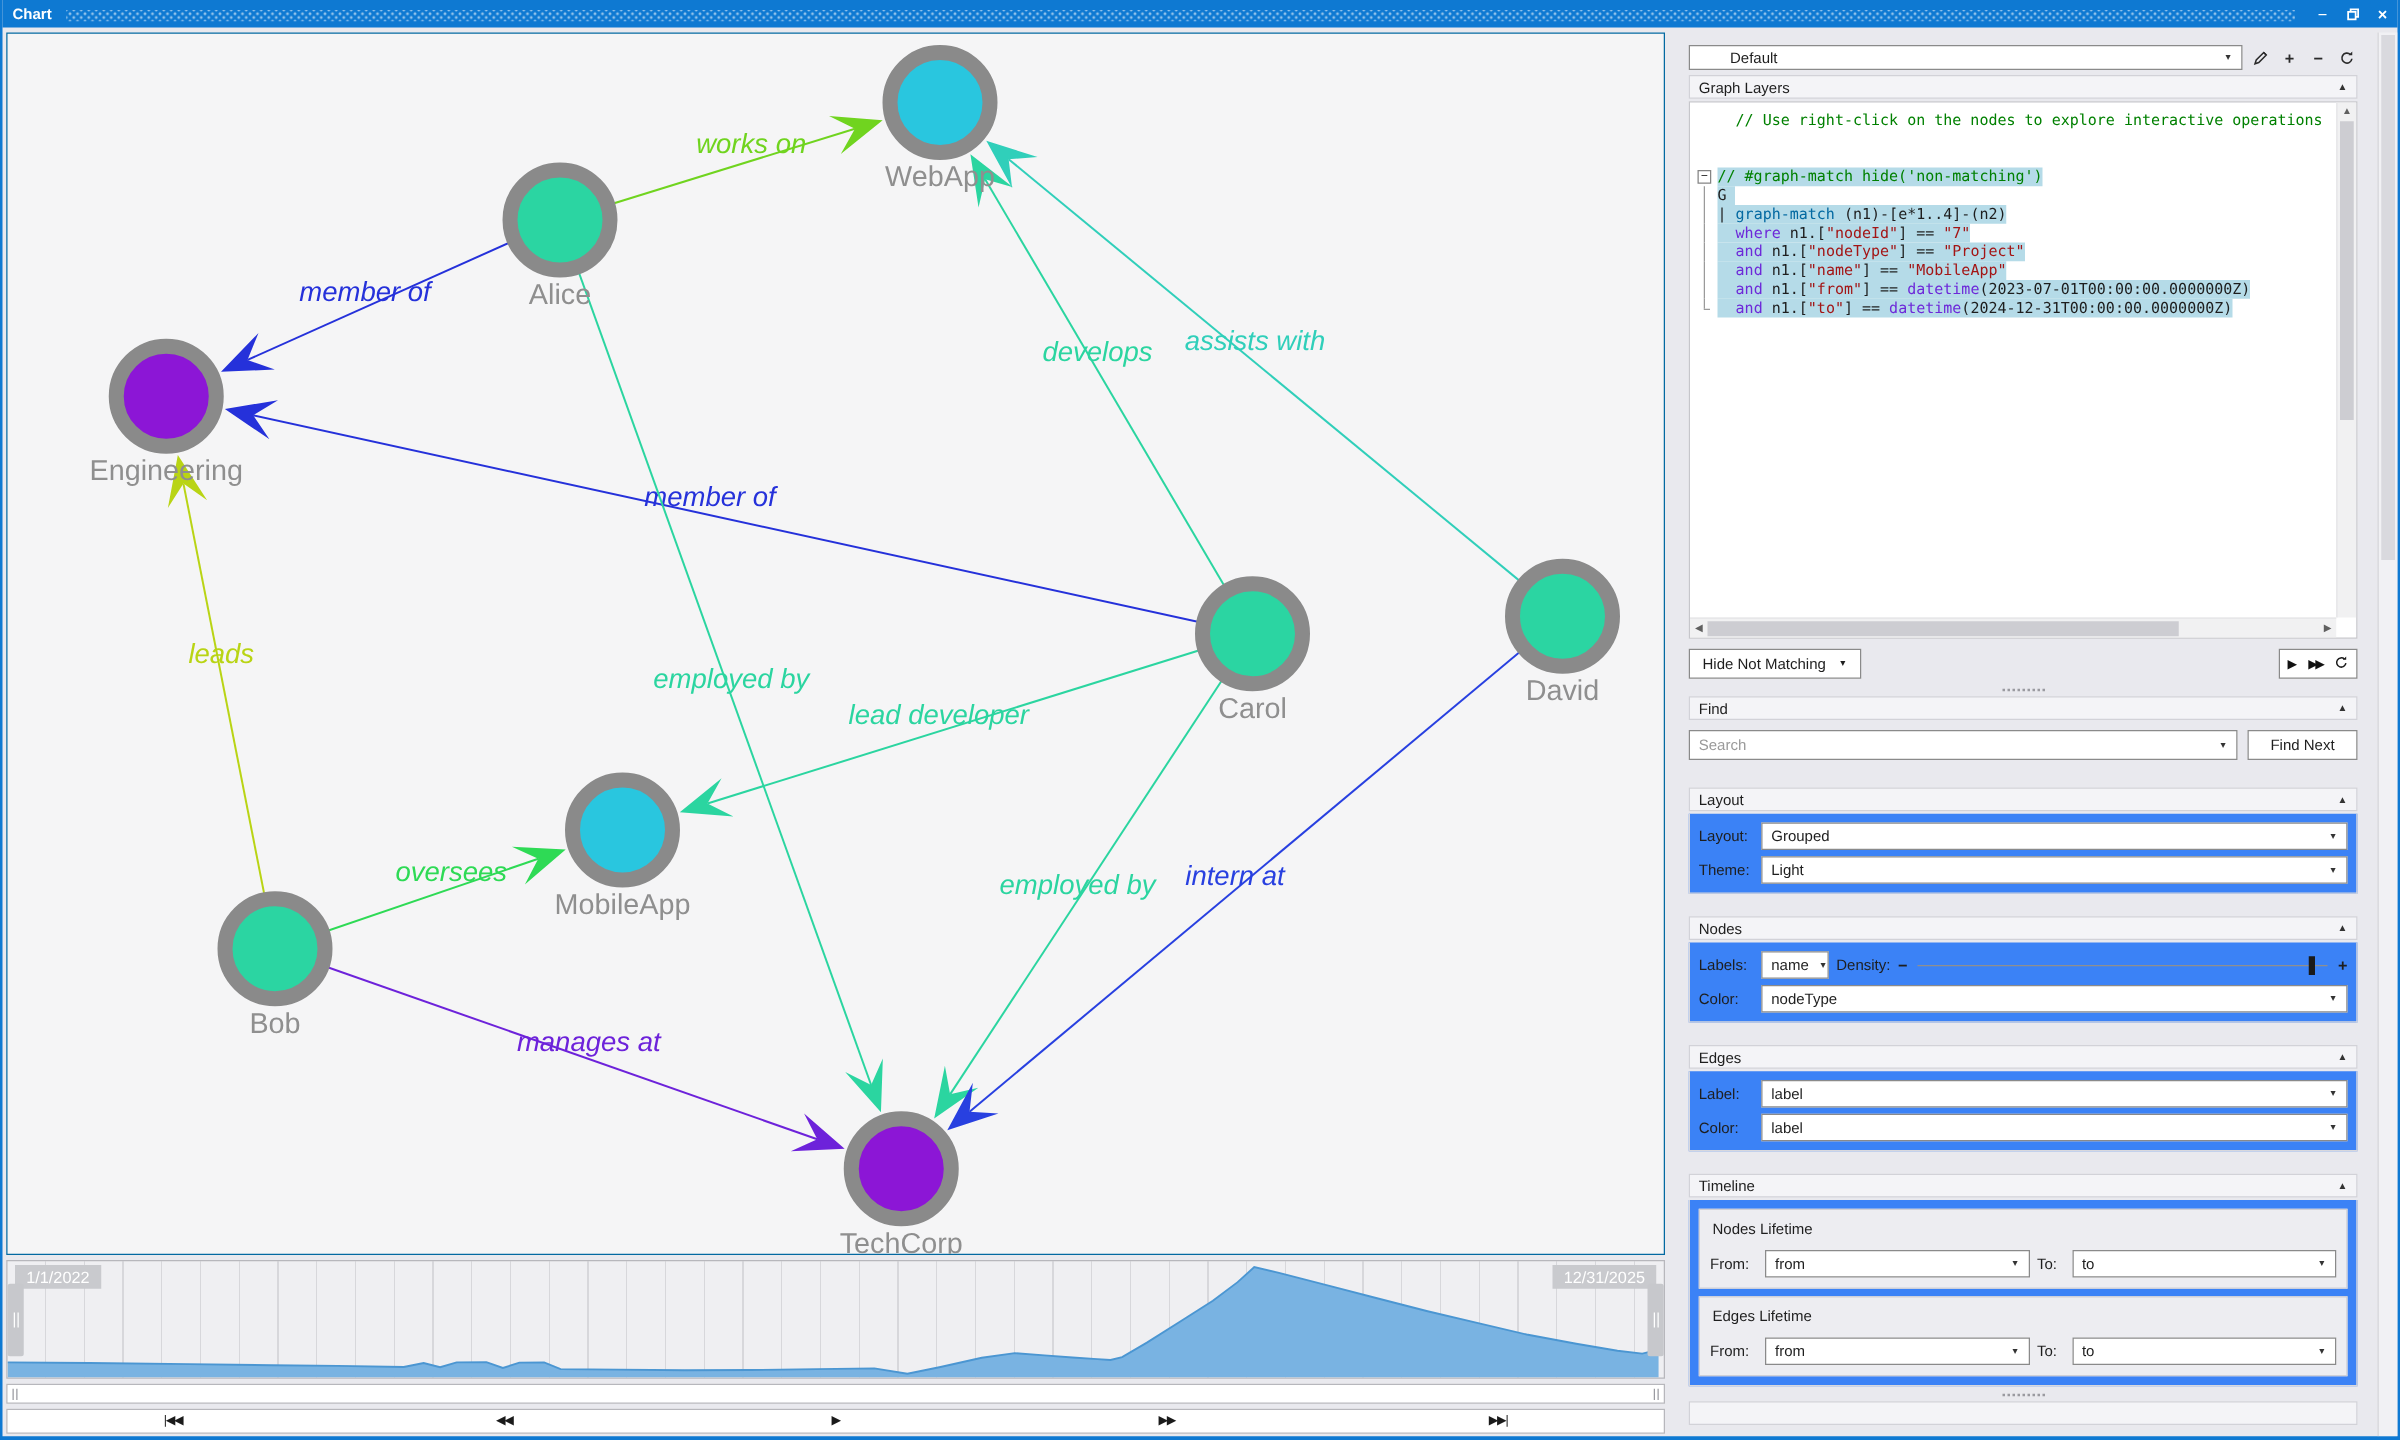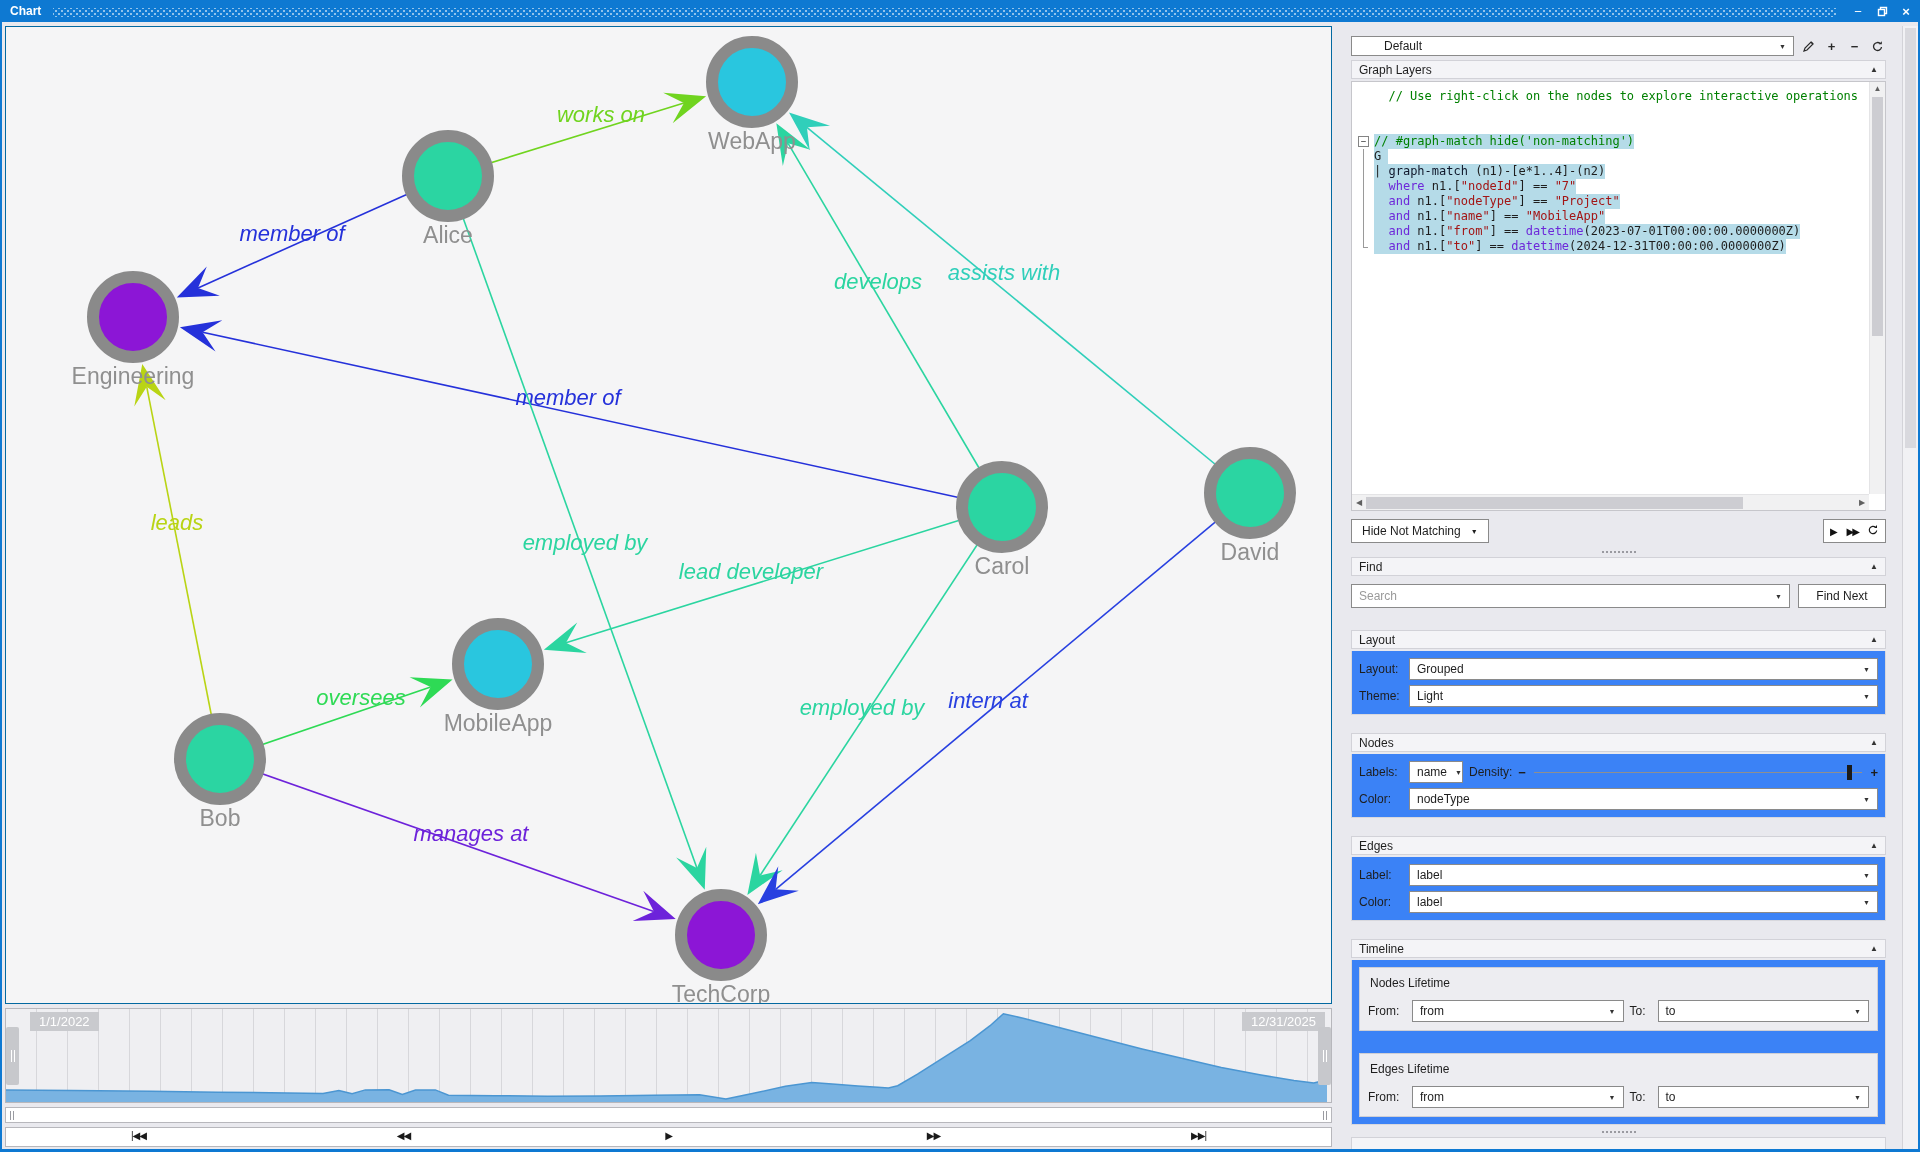--- a/index.html
+++ b/index.html
@@ -18,21 +18,21 @@
   .leftcol { width:1327px; flex:0 0 1327px; display:flex; flex-direction:column; }
   .canvas { height:978px; background:#f5f5f6; border:1px solid #0369a1; position:relative; }
   .canvas svg { display:block; }
   .node-label { font-size:23px; fill:#8f8f8f; text-anchor:middle; }
   .edge-label { font-style:italic; font-size:22px; text-anchor:middle; }
   
   .histo { height:95px; margin-top:4px; border:1px solid #b7b7bc; background:#efeff2; position:relative;
      background-image:repeating-linear-gradient(to right, transparent 0 30px, #d7d7db 30px 31px); }
   .histo svg { position:absolute; left:0; bottom:0; }
   .datechip { position:absolute; top:3px; background:#c9cace; color:#fff; font-size:13px; padding:2px 9px; }
-  .datechip.left { left:24px; } .datechip.right { right:6px; }
+  .datechip.left { left:6px; } .datechip.right { right:6px; }
   .rangehandle { position:absolute; top:18px; width:13px; height:58px; background:#c7c8cc; border-radius:2px; display:flex; align-items:center; justify-content:center; }
   .rangehandle.l { left:0; } .rangehandle.r { right:0; }
   .bars { width:4px; height:12px; border-left:1.5px solid #fff; border-right:1.5px solid #fff; }
   .tl-slider { height:16px; margin-top:4px; border:1px solid #b7b7bc; background:#fff; position:relative; }
   .slider-h { position:absolute; top:1px; width:10px; height:12px; display:flex; align-items:center; justify-content:center; }
   .slider-h .bars{ height:9px; border-color:#9a9ba1; }
   .slider-h.l { left:1px; } .slider-h.r { right:1px; }
   .tl-buttons { height:20px; margin-top:4px; border:1px solid #b7b7bc; background:#fff; position:relative; font-size:10px; color:#1a1a1a; }
   .tl-btn { position:absolute; top:2px; transform:translateX(-50%); letter-spacing:-1px; cursor:default; }
   
@@ -54,21 +54,21 @@
   .editor { height:430px; border:1px solid #c6c6cb; background:#fff; position:relative; margin-bottom:8px; overflow:hidden; }
   .codearea { position:absolute; inset:0 16px 16px 0; overflow:hidden; padding:7px 4px 0 6px;
       font-family:"DejaVu Sans Mono","Liberation Mono",monospace; font-size:12px; line-height:15px; white-space:pre; }
   .code-line { display:flex; height:15px; }
   .gutter { width:16px; flex:0 0 16px; position:relative; }
   .gutter.mid::before, .gutter.end::before { content:""; position:absolute; left:5px; top:0; bottom:0; border-left:1px solid #9a9a9a; }
   .gutter.end::before { bottom:7px; }
   .gutter.end::after { content:""; position:absolute; left:5px; top:8px; width:5px; border-top:1px solid #9a9a9a; }
   .foldbox { position:absolute; left:0; top:2px; width:11px; height:11px; border:1px solid #848484; background:#fff; font-size:9px; line-height:9px; text-align:center; color:#333; }
   .hl-bg { background:#b5dbe8; }
-  .tok-c{color:#008000} .tok-k{color:#6d28d9} .tok-o{color:#0f172a} .tok-s{color:#a31515} .tok-p{color:#1e1e1e}
+  .tok-c{color:#008000} .tok-k{color:#6d28d9} .tok-o{color:#0369a1} .tok-s{color:#a31515} .tok-p{color:#1e1e1e}
   .vscroll { position:absolute; top:0; right:0; bottom:16px; width:16px; background:#f1f1f2; border-left:1px solid #e4e4e6; font-size:8px; color:#606060; text-align:center; }
   .vscroll .a { height:14px; line-height:14px; } .vscroll .vthumb { margin:1px 2px; height:58%; background:#cdcdd2; }
   .hscroll { position:absolute; left:0; right:16px; bottom:0; height:16px; background:#f1f1f2; border-top:1px solid #e4e4e6; display:flex; align-items:center; font-size:8px; color:#606060; }
   .hscroll .a { width:14px; text-align:center; } .hscroll .hthumb { height:12px; width:73%; background:#cdcdd2; } .hscroll .sp{flex:1}
   .hiderow { display:flex; align-items:center; height:24px; margin-bottom:6px; }
   .btn { display:flex; align-items:center; background:#fff; border:1px solid #8a8a8a; height:24px; padding:0 10px; }
   .hiderow .gap { flex:1; }
   .rungroup { display:flex; align-items:center; border:1px solid #8a8a8a; background:#fff; height:24px; padding:0 6px; gap:9px; font-size:10px; color:#111; }
   .splitdots { height:6px; display:flex; align-items:center; justify-content:center; margin:2px 0 2px 0; }
   .splitdots span { width:34px; border-top:2px dotted #9a9aa0; }
@@ -337,21 +337,21 @@
             <span>label</span>
             <span class="arrow">▼</span>
           </div>
         </div>
       </div>
 
       <div class="sec-h mb2">
         <span>Timeline</span>
         <span class="up">▲</span>
       </div>
-      <div class="sec-c" style="gap:16px;">
+      <div class="sec-c" style="gap:0;">
         <div class="group">
           <div class="gtitle">Nodes Lifetime</div>
           <div class="frow">
             <span class="lbl">From:</span>
             <div class="combo">
               <span>from</span>
               <span class="arrow">▼</span>
             </div>
             <span class="lbl tolbl">To:</span>
             <div class="combo">

